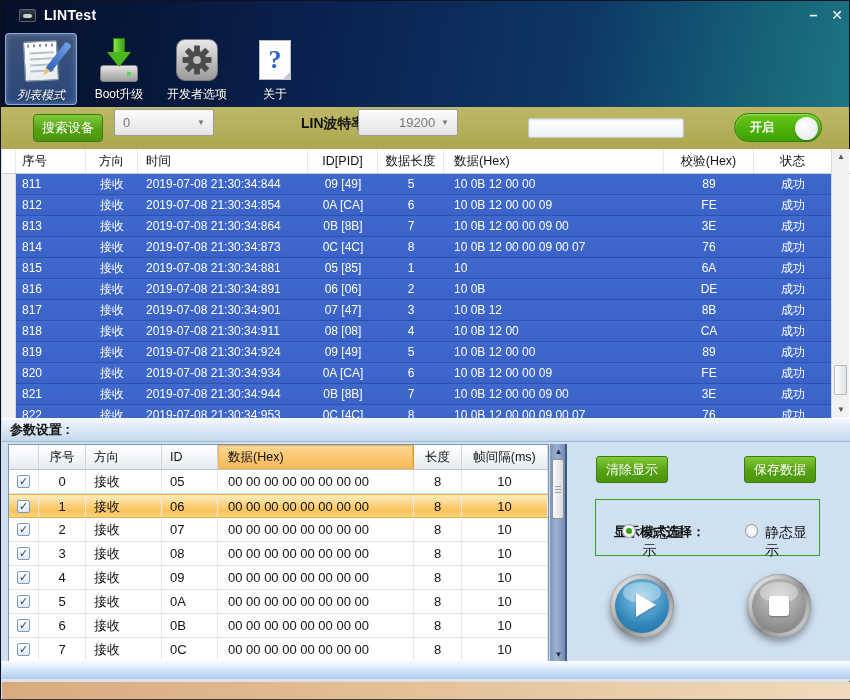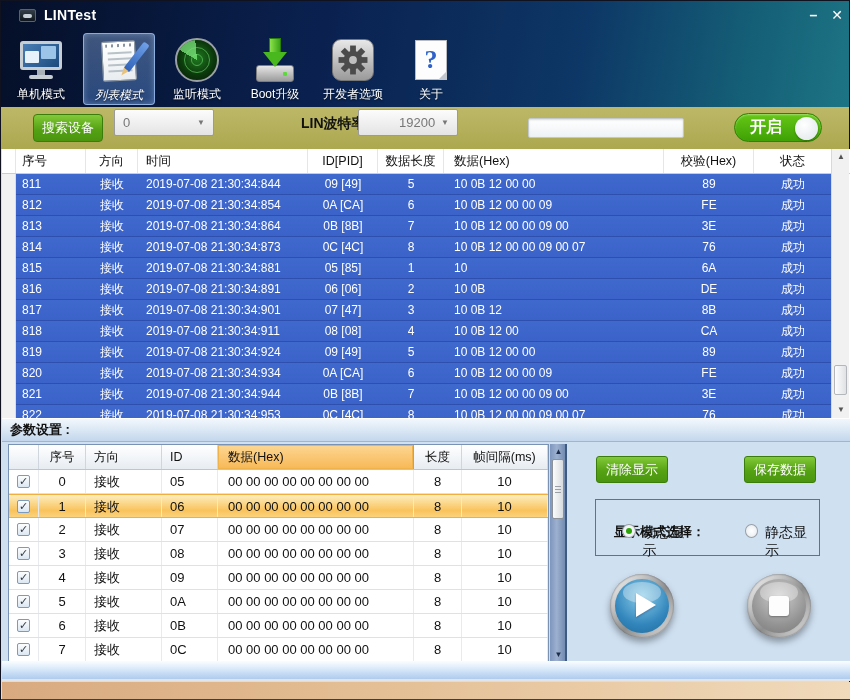--- a/index.html
+++ b/index.html
@@ -60,21 +60,21 @@
   .btn-green { background:linear-gradient(#82ca38,#55a214 55%,#4a950e); border:1px solid #3a7d0a; border-radius:4px; color:#fff; font-size:13px; display:flex; align-items:center; justify-content:center; }
   .search-btn { position:absolute; left:32px; top:7px; width:70px; height:28px; }
   .dropdown { position:absolute; height:27px; background:linear-gradient(#fcfcfc,#e4e4e4); border:1px solid #9b9b9b; border-radius:2px; display:flex; align-items:center; padding:0 8px; font-size:13px; color:#777; }
   .dd-device { left:113px; top:108px; width:100px; }
   .dd-baud { left:357px; top:108px; width:100px;padding-left:40px; }
   .dd-arrow { margin-left:auto; font-size:8px; color:#777; }
   .baud-label { position:absolute; left:300px; top:114px; font-size:14px; color:#111; font-weight:bold; }
   .progress-box { position:absolute; left:527px; top:117px; width:156px; height:20px; background:linear-gradient(#ffffff,#eef2f5); border:1px solid #c2c8cc; border-radius:2px; box-shadow:inset 0 1px 2px rgba(0,0,0,.15); }
   .toggle { position:absolute; left:733px; top:112px; width:88px; height:29px; border-radius:15px;
      background:linear-gradient(#66c716,#3da104); border:1px solid #2f8202; display:flex; align-items:center; box-shadow:inset 0 1px 2px rgba(255,255,255,.4); }
-  .toggle-label { color:#fff; font-weight:bold; font-size:16px; margin-left:15px; }
+  .toggle-label { color:#fff; font-weight:bold; font-size:12px; margin-left:15px; }
   .toggle-knob { position:absolute; right:3px; top:2.5px; width:23px; height:23px; border-radius:50%; background:radial-gradient(circle at 40% 35%,#ffffff,#dfe5e8); box-shadow:0 1px 2px rgba(0,0,0,.3); }
 
   
   .frame-table { position:absolute; left:1px; top:148px; width:848px; height:269px; background:#fff; }
   .ft-grid { display:grid; grid-template-columns:14px 70px 52px 170px 70px 66px 220px 90px 78px; }
   .ft-header { height:25px; line-height:24px; font-size:12.5px; color:#111; background:#ffffff; border-bottom:1px solid #c9ccd0; }
   .ft-header .cell { border-right:1px solid #e4e6e9; overflow:hidden; white-space:nowrap; }
   .ft-body { position:absolute; left:0; top:25px; width:830px; height:244px; overflow:hidden; background:#3a62c8; }
   .ft-row { height:21px; line-height:21px; font-size:12px; color:#ffffff; background:linear-gradient(#4069ce,#3a62c8); box-shadow:inset 0 -1px 0 rgba(10,25,90,.25); }
   .ft-row .c0 { background:#f1f1f1; box-shadow:inset -1px 0 0 #dcdcdc; }
@@ -155,54 +155,32 @@
     <div class="titlebar">
       <span class="app-icon"></span>
       <span class="title-text">LINTest</span>
       <span class="win-btns">
         <span class="win-btn">–</span>
         <span class="win-btn">✕</span>
       </span>
     </div>
 
     <div class="toolbar">
-      <div class="tb-item">
-        <span class="tb-ico">
-          <span class="ico-monitor">
-              <span class="scr"></span>
-              <span class="w1"></span>
-              <span class="w2"></span>
-              <span class="neck"></span>
-              <span class="base"></span>
-            </span>
-        </span>
-        <span class="tb-label">单机模式</span>
-      </div>
       <div class="tb-item selected">
         <span class="tb-ico">
           <span class="ico-note">
             <span class="spiral"></span>
             <span class="ln" style="top:10px"></span>
               <span class="ln" style="top:16px"></span>
               <span class="ln" style="top:22px"></span>
               <span class="ln" style="top:28px"></span>
           </span>
           <span class="ico-pencil"></span>
         </span>
         <span class="tb-label">列表模式</span>
-      </div>
-      <div class="tb-item">
-        <span class="tb-ico">
-          <span class="ico-radar">
-              <span class="sweep"></span>
-              <span class="ring r1"></span>
-              <span class="ring r2"></span>
-            </span>
-        </span>
-        <span class="tb-label">监听模式</span>
       </div>
       <div class="tb-item">
         <span class="tb-ico">
           <span class="ico-boot">
             <span class="drive">
                 <span class="led"></span>
               </span>
             <span class="arrow">
                 <span class="shaft"></span>
                 <span class="head"></span>

